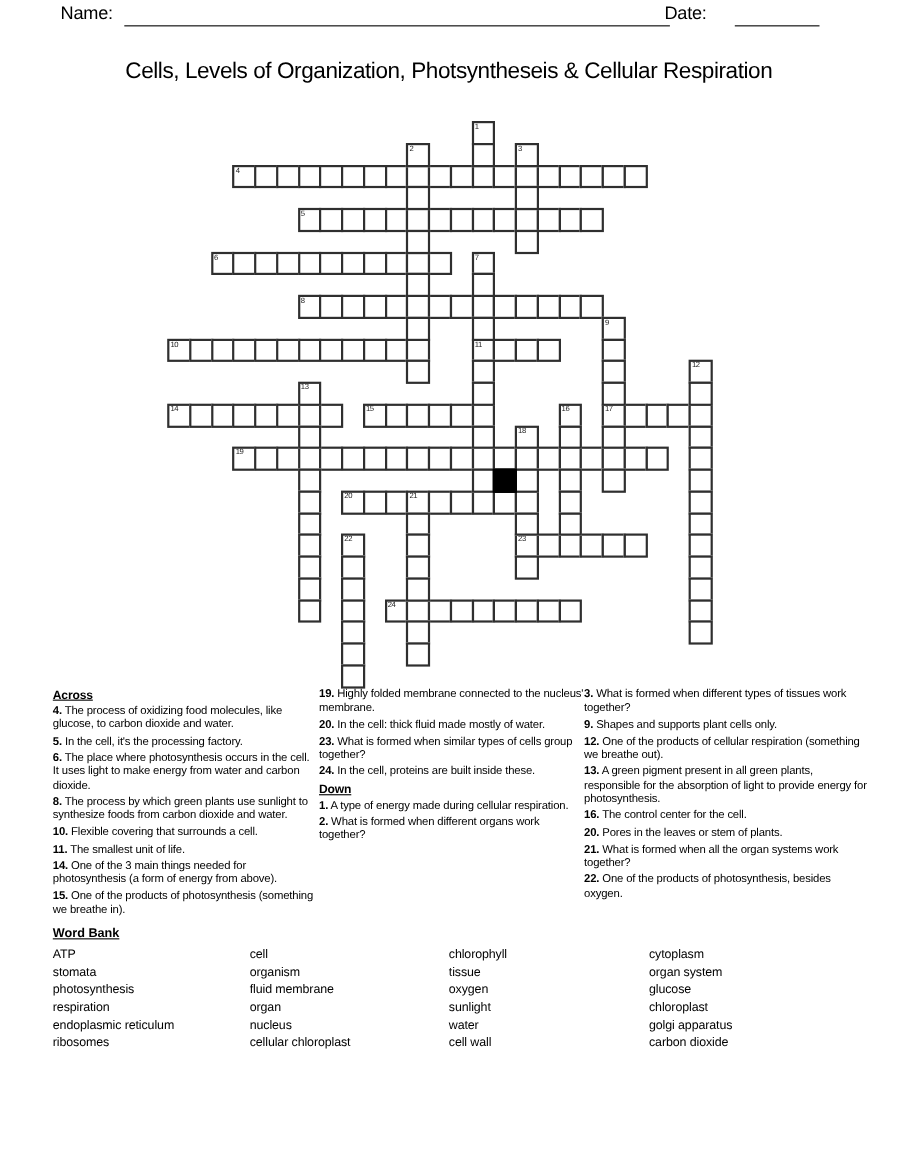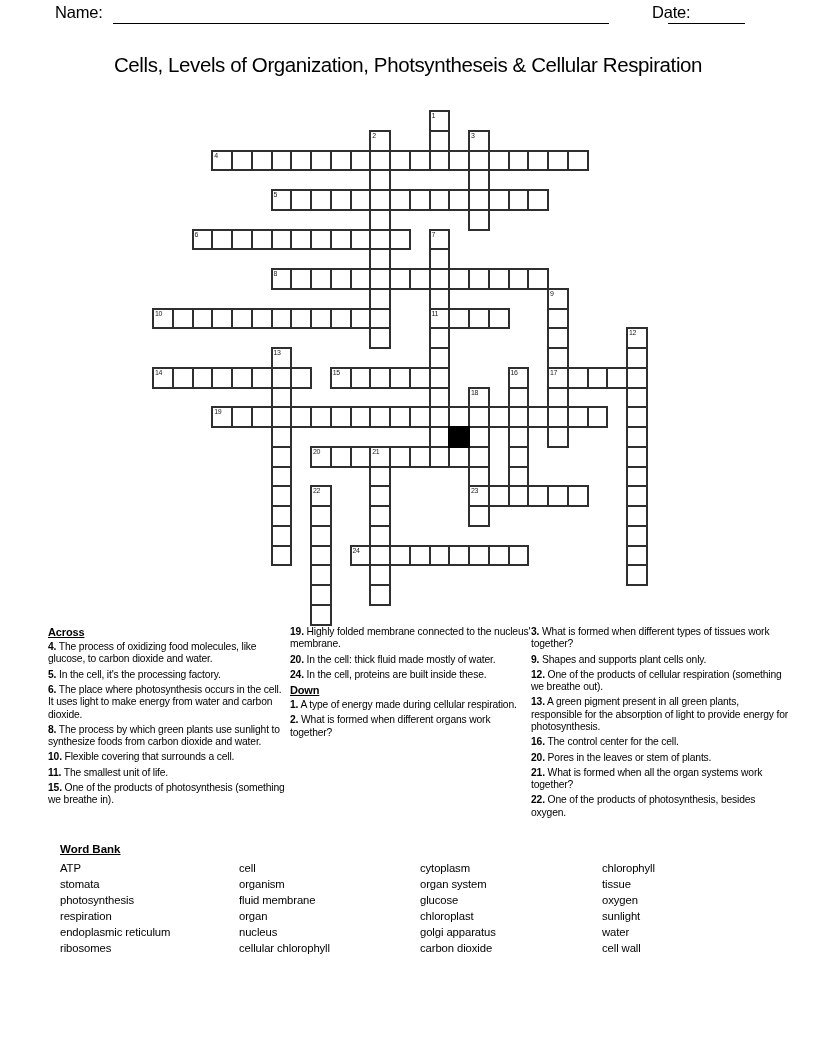--- a/index.html
+++ b/index.html
@@ -2,21 +2,21 @@
 <html><head>
 <meta charset="utf-8">
 <style>
   html,body{margin:0;padding:0;background:#fff}
   .page{position:relative;width:816px;height:1056px;background:#ffffff;
         font-family:"Liberation Sans",sans-serif;color:#000;overflow:hidden}
 
   
   .hdr-label{position:absolute;top:3px;font-size:16.5px;letter-spacing:-0.2px}
   #name-label{left:55px}
-  #date-label{left:652px}
+  #date-label{left:604px}
   .blank-line{position:absolute;top:6px;height:17px;border-bottom:1.6px solid #000}
   #name-line{left:113px;width:496px}
   #date-line{left:668px;width:77px}
 
   
   .page-title{position:absolute;left:0;top:53px;width:100%;text-align:center;
               font-size:20.5px;letter-spacing:-0.4px;white-space:nowrap}
 
   
   #grid{position:absolute;left:152px;top:110px}
@@ -30,21 +30,21 @@
   .clue-col{position:absolute;top:626px;font-size:10.3px;line-height:12.4px;
             letter-spacing:-0.15px}
   #clue-col-1{left:48px;width:240px}
   #clue-col-2{left:290px;width:243px}
   #clue-col-3{left:531px;width:258px}
   .clue{margin-bottom:2.8px}
   .clue-num{font-weight:700}
   .clue-header{font-size:11px;font-weight:700;text-decoration:underline;margin-bottom:2.5px}
 
   
-  #word-bank{position:absolute;left:60px;top:843px;width:745px}
+  #word-bank{position:absolute;left:48px;top:843px;width:745px}
   #wb-header{font-size:11.5px;font-weight:700;text-decoration:underline;margin-bottom:5px}
   .wb-cols{display:flex}
   .wb-col{flex:0 0 auto}
   .wb-col:nth-child(1){width:179px}
   .wb-col:nth-child(2){width:181px}
   .wb-col:nth-child(3){width:182px}
   .wb-col:nth-child(4){width:200px}
   .wb-item{font-size:11.3px;line-height:16.1px;letter-spacing:-0.1px}
 </style>
 </head>
@@ -317,25 +317,27 @@
     </div>
 
   <div class="clue-col" id="clue-col-1">
       <div class="clue-header">Across</div>
       <div class="clue"><span class="clue-num">4.</span> The process of oxidizing food molecules, like glucose, to carbon dioxide and water.</div>
       <div class="clue"><span class="clue-num">5.</span> In the cell, it's the processing factory.</div>
       <div class="clue"><span class="clue-num">6.</span> The place where photosynthesis occurs in the cell. It uses light to make energy from water and carbon dioxide.</div>
       <div class="clue"><span class="clue-num">8.</span> The process by which green plants use sunlight to synthesize foods from carbon dioxide and water.</div>
       <div class="clue"><span class="clue-num">10.</span> Flexible covering that surrounds a cell.</div>
       <div class="clue"><span class="clue-num">11.</span> The smallest unit of life.</div>
+      <div class="clue"><span class="clue-num">14.</span> One of the 3 main things needed for photosynthesis (a form of energy from above).</div>
       <div class="clue"><span class="clue-num">15.</span> One of the products of photosynthesis (something we breathe in).</div>
     </div>
   <div class="clue-col" id="clue-col-2">
       <div class="clue"><span class="clue-num">19.</span> Highly folded membrane connected to the nucleus' membrane.</div>
       <div class="clue"><span class="clue-num">20.</span> In the cell: thick fluid made mostly of water.</div>
+      <div class="clue"><span class="clue-num">23.</span> What is formed when similar types of cells group together?</div>
       <div class="clue"><span class="clue-num">24.</span> In the cell, proteins are built inside these.</div>
       <div class="clue-header">Down</div>
       <div class="clue"><span class="clue-num">1.</span> A type of energy made during cellular respiration.</div>
       <div class="clue"><span class="clue-num">2.</span> What is formed when different organs work together?</div>
     </div>
   <div class="clue-col" id="clue-col-3">
       <div class="clue"><span class="clue-num">3.</span> What is formed when different types of tissues work together?</div>
       <div class="clue"><span class="clue-num">9.</span> Shapes and supports plant cells only.</div>
       <div class="clue"><span class="clue-num">12.</span> One of the products of cellular respiration (something we breathe out).</div>
       <div class="clue"><span class="clue-num">13.</span> A green pigment present in all green plants, responsible for the absorption of light to provide energy for photosynthesis.</div>
@@ -355,34 +357,34 @@
           <div class="wb-item">respiration</div>
           <div class="wb-item">endoplasmic reticulum</div>
           <div class="wb-item">ribosomes</div>
         </div>
         <div class="wb-col">
           <div class="wb-item">cell</div>
           <div class="wb-item">organism</div>
           <div class="wb-item">fluid membrane</div>
           <div class="wb-item">organ</div>
           <div class="wb-item">nucleus</div>
-          <div class="wb-item">cellular chlorophyll</div>
+          <div class="wb-item">cellular chloroplast</div>
+        </div>
+        <div class="wb-col">
+          <div class="wb-item">chlorophyll</div>
+          <div class="wb-item">tissue</div>
+          <div class="wb-item">oxygen</div>
+          <div class="wb-item">sunlight</div>
+          <div class="wb-item">water</div>
+          <div class="wb-item">cell wall</div>
         </div>
         <div class="wb-col">
           <div class="wb-item">cytoplasm</div>
           <div class="wb-item">organ system</div>
           <div class="wb-item">glucose</div>
           <div class="wb-item">chloroplast</div>
           <div class="wb-item">golgi apparatus</div>
           <div class="wb-item">carbon dioxide</div>
         </div>
-        <div class="wb-col">
-          <div class="wb-item">chlorophyll</div>
-          <div class="wb-item">tissue</div>
-          <div class="wb-item">oxygen</div>
-          <div class="wb-item">sunlight</div>
-          <div class="wb-item">water</div>
-          <div class="wb-item">cell wall</div>
-        </div>
       </div>
   </div>
 
 </div>
 
 </body></html>

